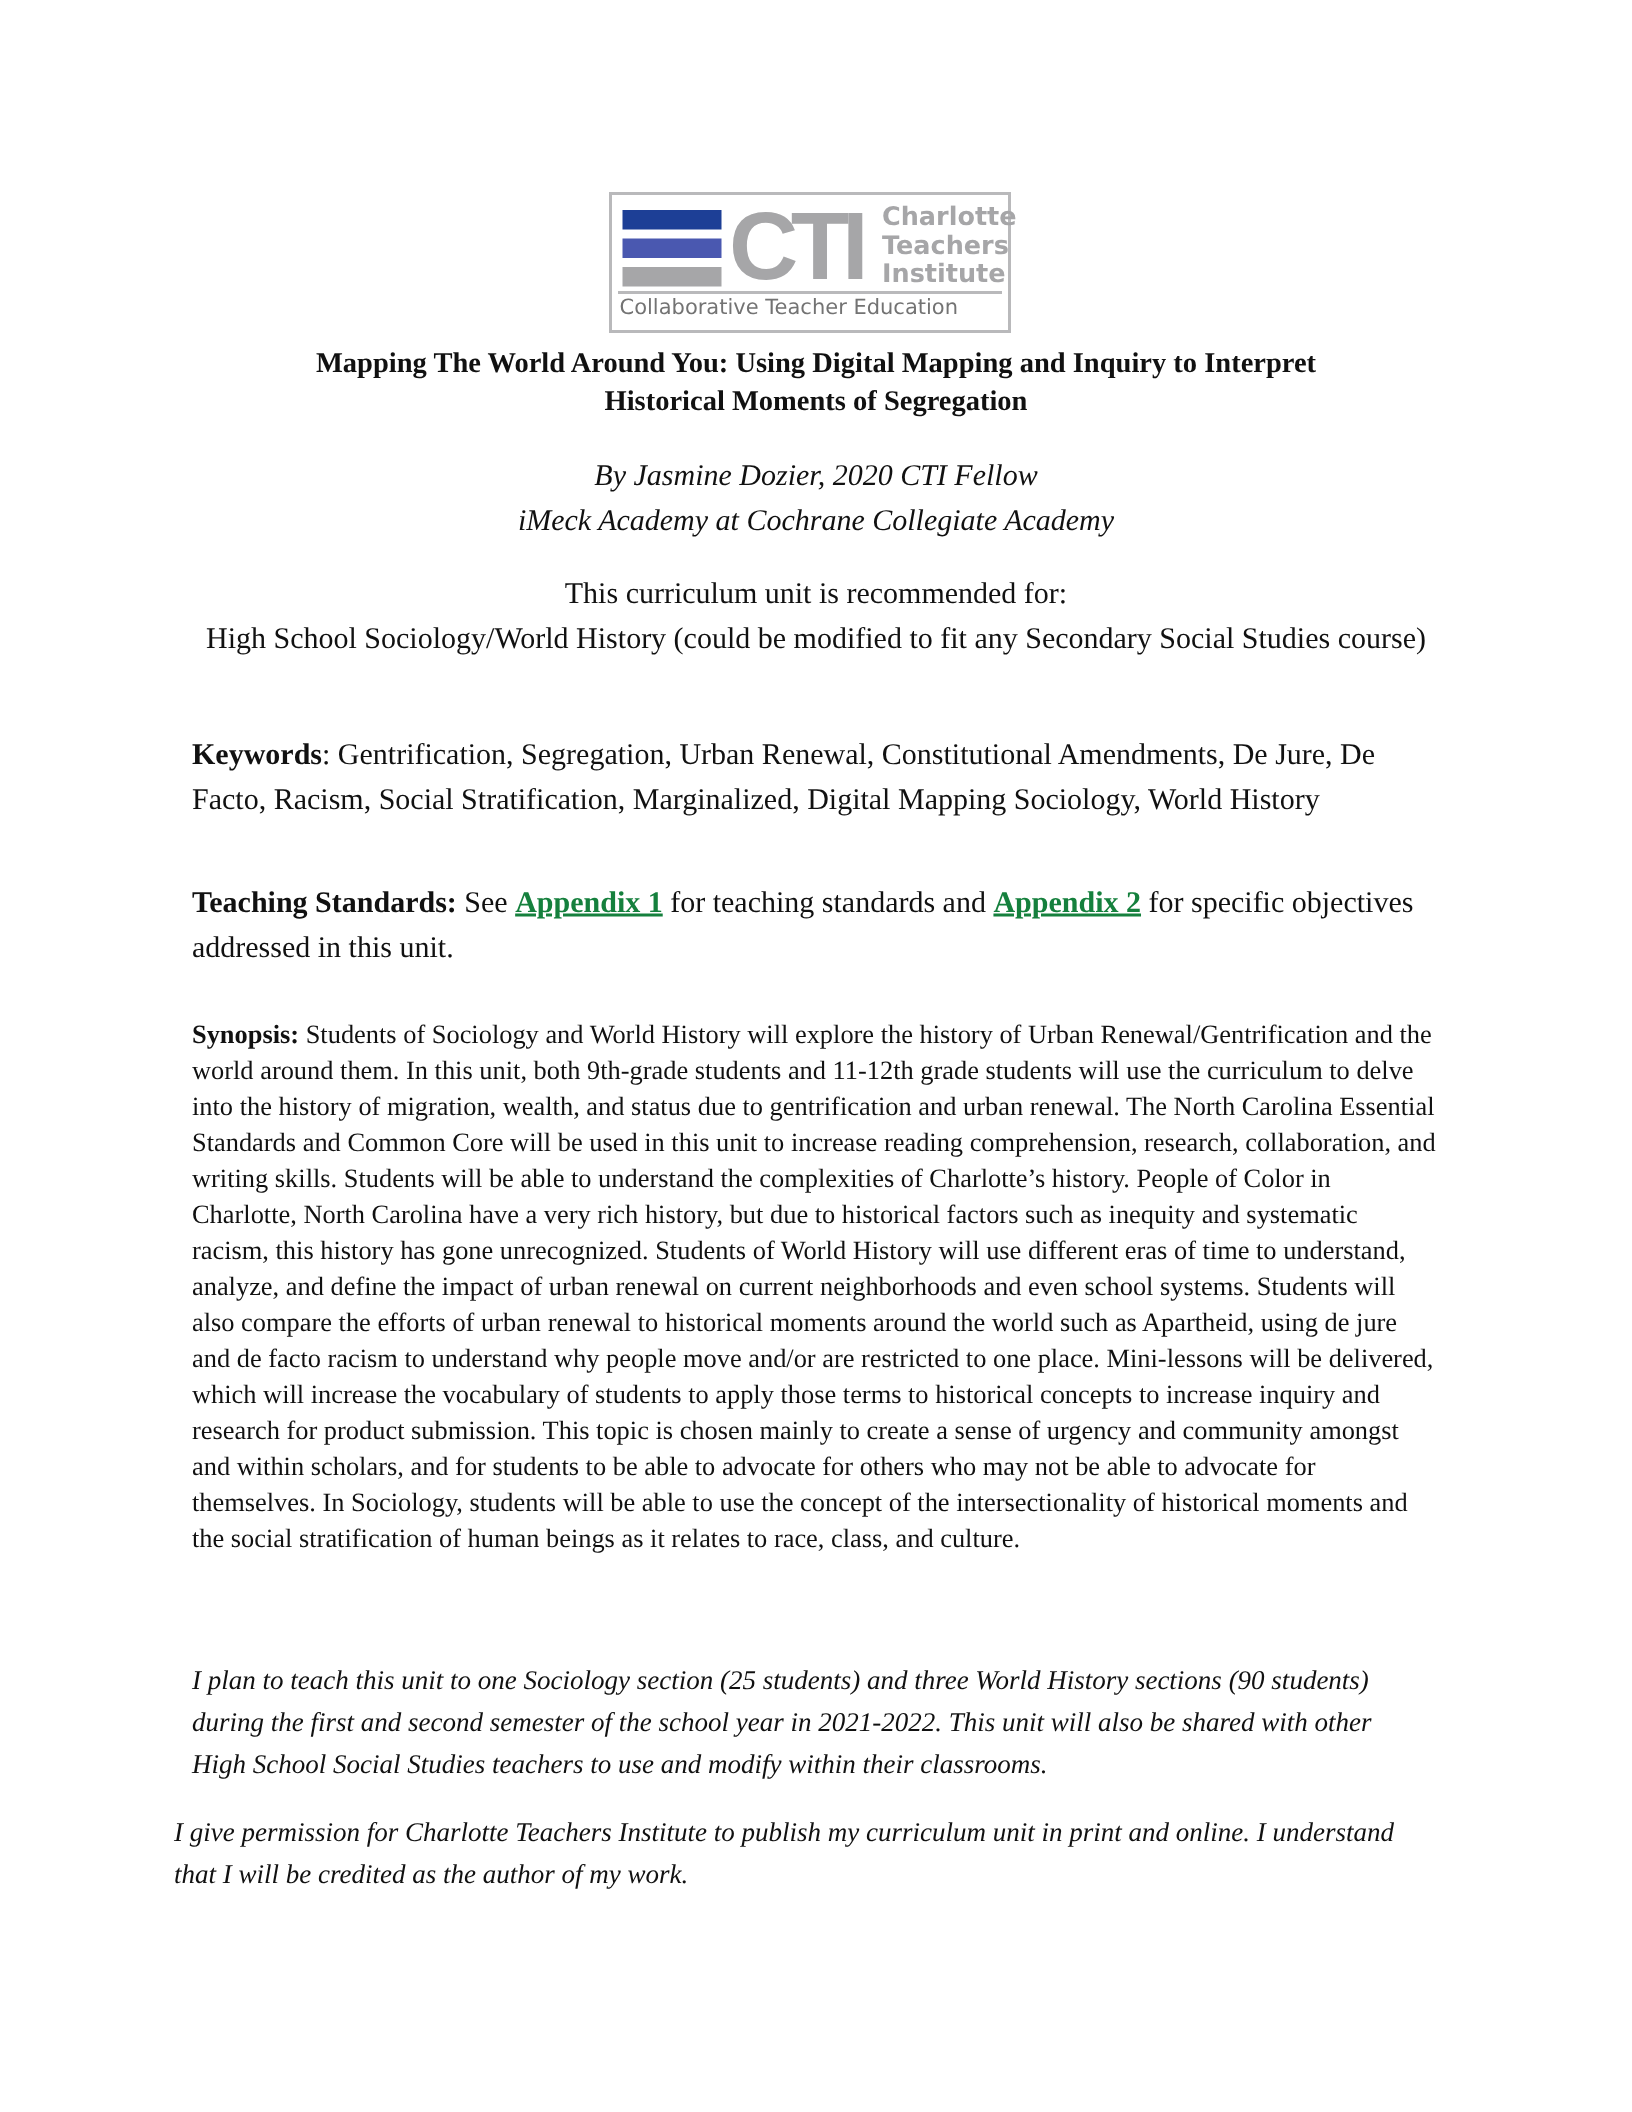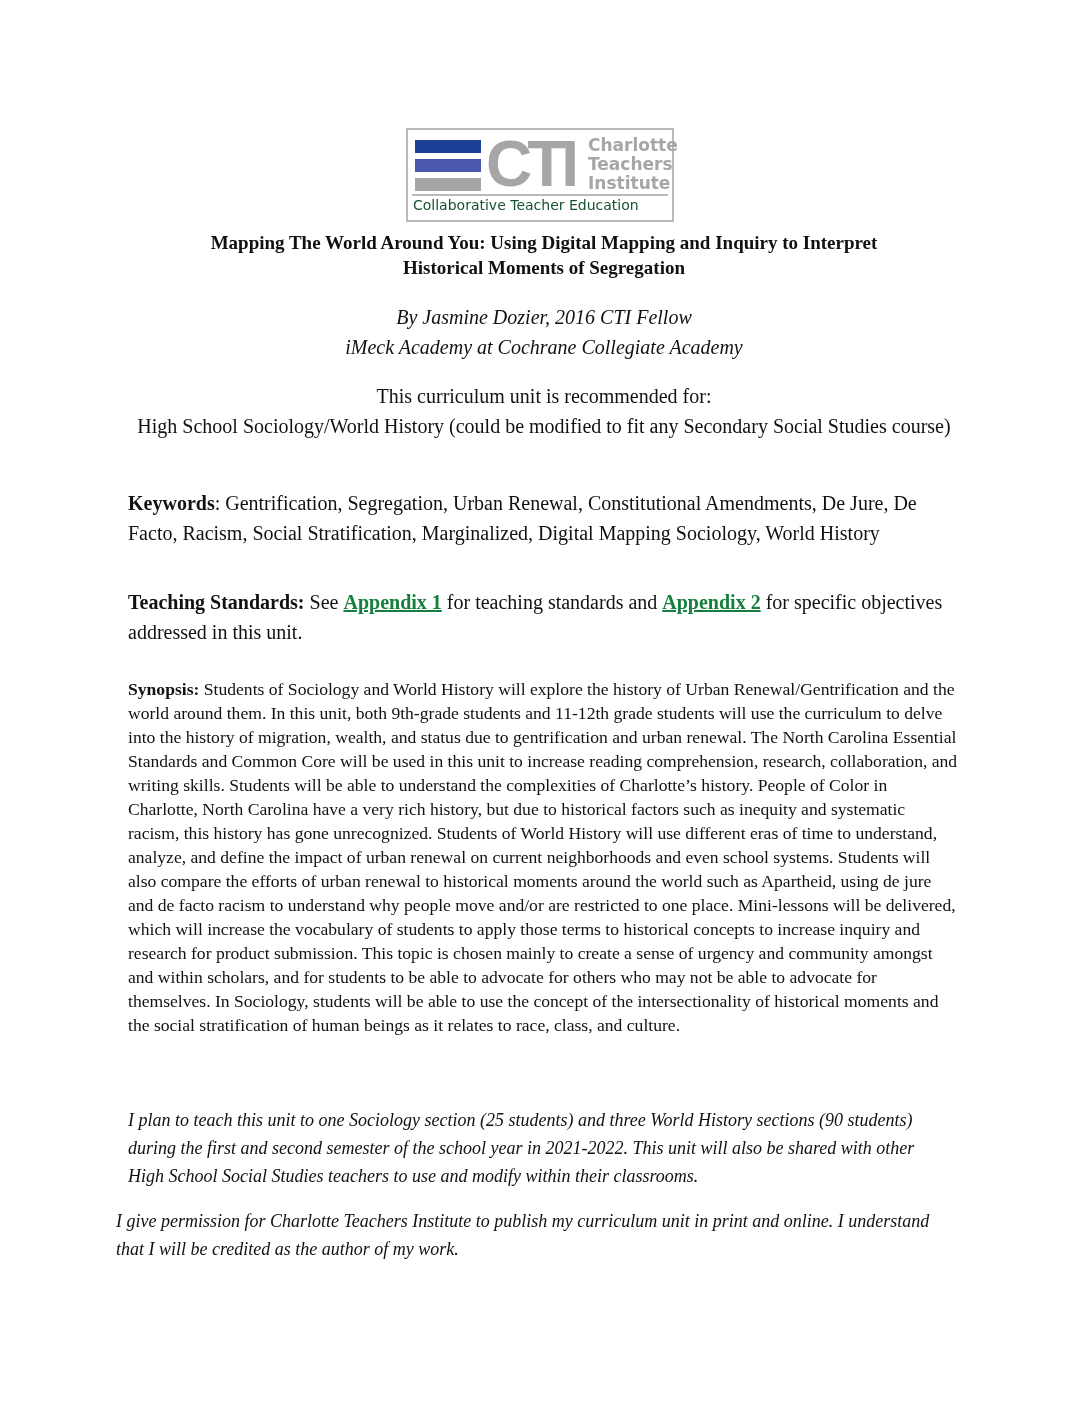--- a/index.html
+++ b/index.html
@@ -2,21 +2,21 @@
 <html><head>
 <meta charset="utf-8">
 <style>
   html, body { margin: 0; padding: 0; background: #ffffff; }
   body { width: 1088px; height: 1408px; position: relative; overflow: hidden; font-family: "Liberation Serif", serif; color: #111; }
   .logo { position: absolute; left: 406px; top: 128px; width: 268px; height: 94px; border: 2px solid #b9b9bb; box-sizing: border-box; background: #fff; }
   .logo .bars { position: absolute; left: 7px; top: 10px; width: 66px; }
   .logo .bar { height: 13px; margin-bottom: 6px; }
   .logo .cti { position: absolute; left: 78px; top: 2px; font-family: "Liberation Sans", sans-serif; font-weight: bold; font-size: 64px; letter-spacing: -5px; color: #a6a6a8; line-height: 64px; }
   .logo .name { position: absolute; left: 180px; top: 6px; font-family: "DejaVu Sans", sans-serif; font-weight: bold; font-size: 17px; line-height: 19px; color: #a6a6a8; }
-  .logo .tag { position: absolute; left: 5px; top: 67px; font-family: "DejaVu Sans", sans-serif; font-size: 14px; color: #14532d; white-space: nowrap; }
+  .logo .tag { position: absolute; left: 5px; top: 67px; font-family: "DejaVu Sans", sans-serif; font-size: 14px; color: #737373; white-space: nowrap; }
   .logo .line { position: absolute; left: 4px; right: 4px; top: 64px; height: 2px; background: #b9b9bb; }
 
   .title { position: absolute; left: 0; width: 1088px; top: 230px; text-align: center; font-weight: bold; font-size: 19px; line-height: 25px; }
   .byline { position: absolute; left: 0; width: 1088px; top: 302px; text-align: center; font-style: italic; font-size: 20px; line-height: 30px; }
   .rec { position: absolute; left: 128px; width: 832px; top: 381px; text-align: center; font-size: 20px; line-height: 30px; }
   .keywords { position: absolute; left: 128px; width: 830px; top: 488px; font-size: 20px; line-height: 30px; }
   .standards { position: absolute; left: 128px; width: 830px; top: 587px; font-size: 20px; line-height: 30px; }
   .standards a { color: #15803d; font-weight: bold; text-decoration: underline; }
   .synopsis { position: absolute; left: 128px; width: 832px; top: 677px; font-size: 17.6px; line-height: 24px; }
   .plan { position: absolute; left: 128px; width: 820px; top: 1106px; font-style: italic; font-size: 18px; line-height: 28px; }
@@ -41,21 +41,21 @@
   <div class="line"></div>
   <div class="tag">Collaborative Teacher Education</div>
 </div>
 
 <div class="title">
   <div>Mapping The World Around You: Using Digital Mapping and Inquiry to Interpret</div>
   <div>Historical Moments of Segregation</div>
 </div>
 
 <div class="byline">
-  <div>By Jasmine Dozier, 2016 CTI Fellow</div>
+  <div>By Jasmine Dozier, 2020 CTI Fellow</div>
   <div>iMeck Academy at Cochrane Collegiate Academy</div>
 </div>
 
 <div class="rec">
   <div>This curriculum unit is recommended for:</div>
   <div>High School Sociology/World History (could be modified to fit any Secondary Social Studies course)</div>
 </div>
 
 <div class="keywords"><b>Keywords</b><span>: Gentrification, Segregation, Urban Renewal, Constitutional Amendments, De Jure, De Facto, Racism, Social Stratification, Marginalized, Digital Mapping Sociology, World History</span></div>
 

